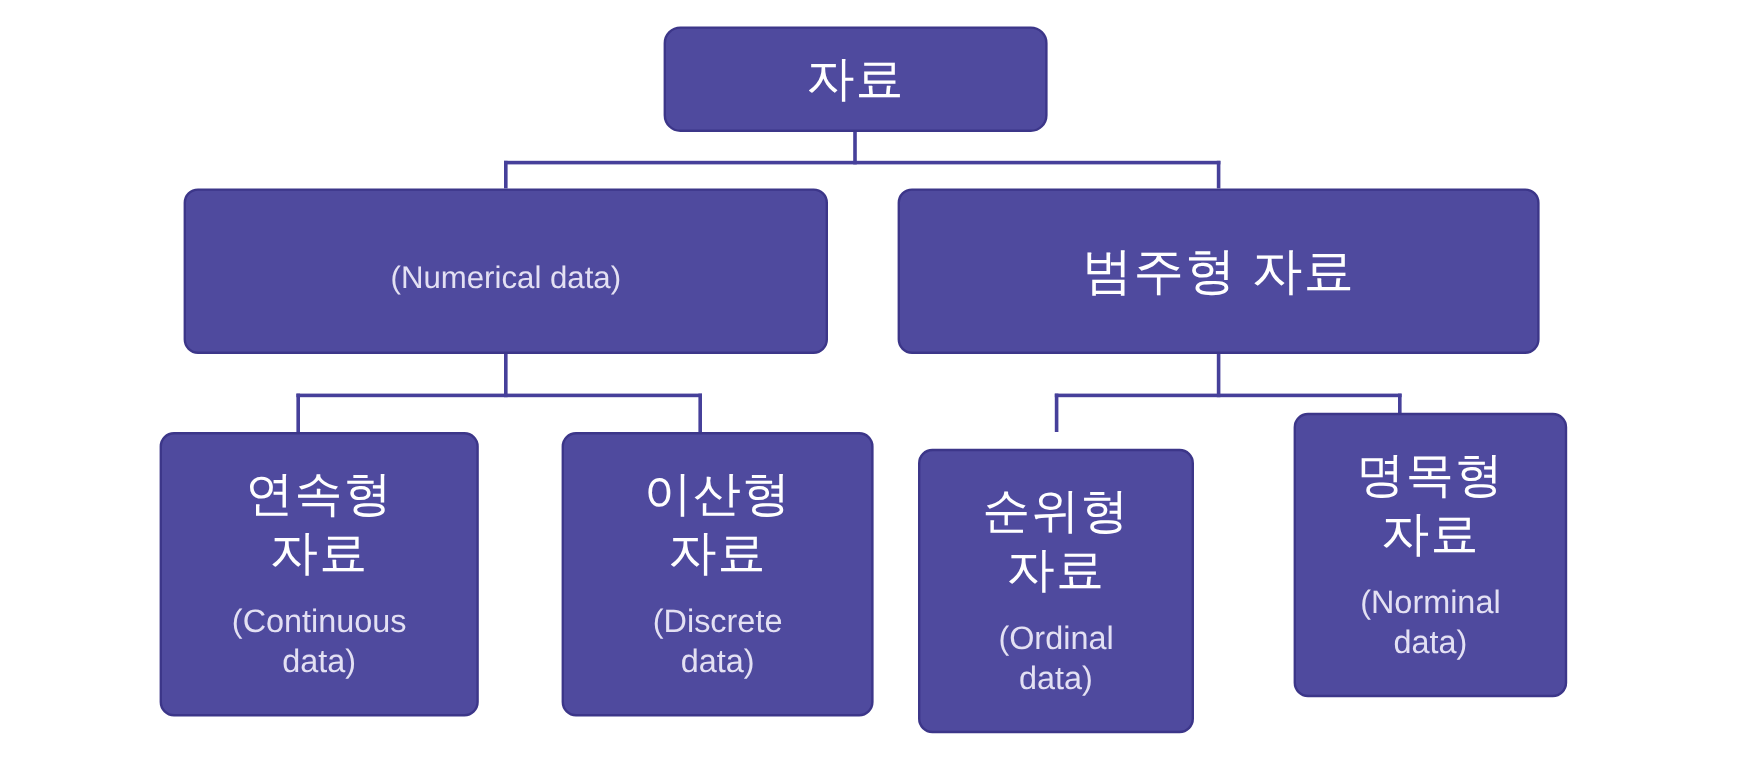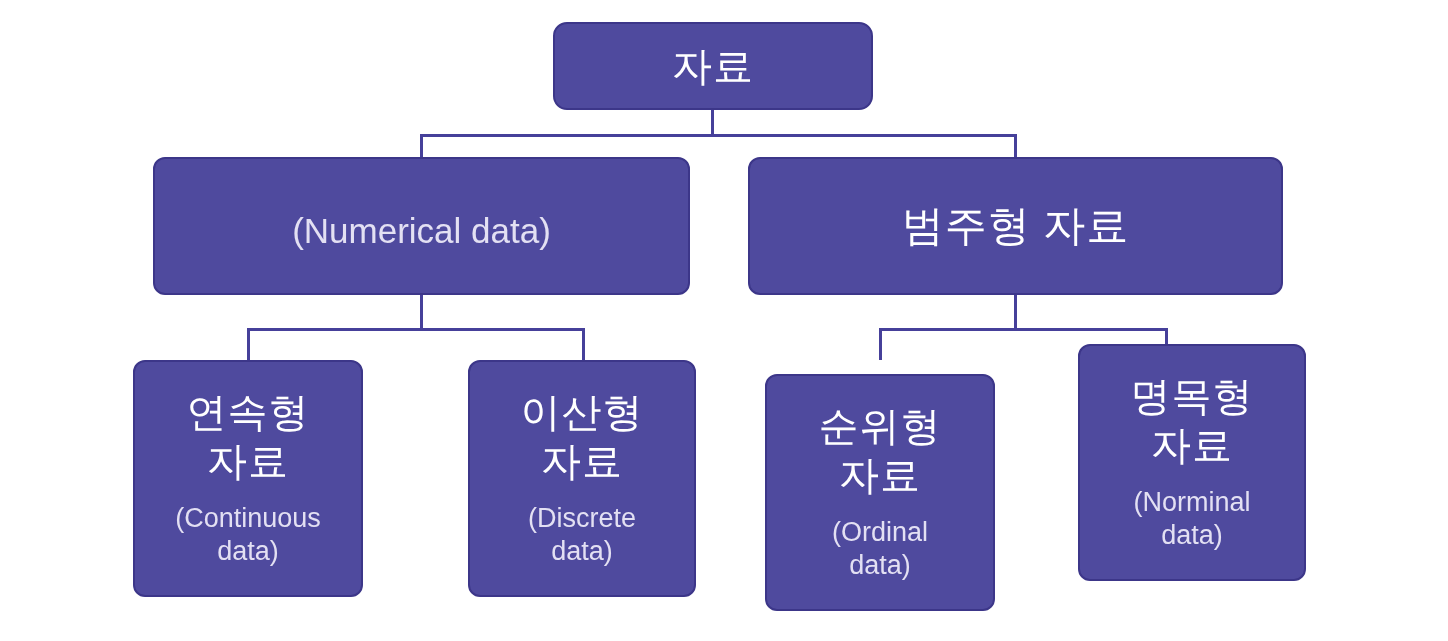--- a/index.html
+++ b/index.html
@@ -26,21 +26,21 @@
   }
   .node .title {
     font-size: 42px;
     line-height: 1.2;
     font-weight: 400;
     color: var(--title-text, #ffffff);
     white-space: pre-line;
     letter-spacing: 1px;
   }
   .node .subtitle {
-    font-size: 35px;
+    font-size: 26px;
     line-height: 1.25;
     margin-top: 10px;
     color: var(--subtitle-text, #e3e0f3);
     white-space: pre-line;
   }
   .node.root { border-radius: 14px; }
   .node.root .title { font-size: 40px; }
   .node.leaf .title { font-size: 40px; line-height: 1.22; }
   .node.leaf .subtitle { font-size: 27px; margin-top: 16px; }
 
@@ -48,22 +48,22 @@
     position: absolute;
     background: var(--connector, #46409a);
   }
   .vline { width: 3px; }
   .hline { height: 3px; }
 
   
   #node-root        { left: 553px;  top: 22px;  width: 320px; height: 88px;  }
   #node-numerical   { left: 153px;  top: 157px; width: 537px; height: 138px; }
   #node-categorical { left: 748px;  top: 157px; width: 535px; height: 138px; }
-  #node-continuous  { left: 133px;  top: 360px; width: 230px; height: 237px; align-items: center; }
-  #node-discrete    { left: 468px;  top: 360px; width: 228px; height: 237px; }
+  #node-continuous  { left: 133px;  top: 360px; width: 266px; height: 237px; align-items: center; }
+  #node-discrete    { left: 468px;  top: 360px; width: 260px; height: 237px; }
   #node-ordinal     { left: 765px;  top: 374px; width: 230px; height: 237px; }
   #node-norminal    { left: 1053px; top: 344px; width: 228px; height: 237px; margin-left: 25px; }
 </style>
 </head>
 <body>
 
 <div class="stage">
 
   <div class="node root" id="node-root">
     <div class="title">자료</div>

